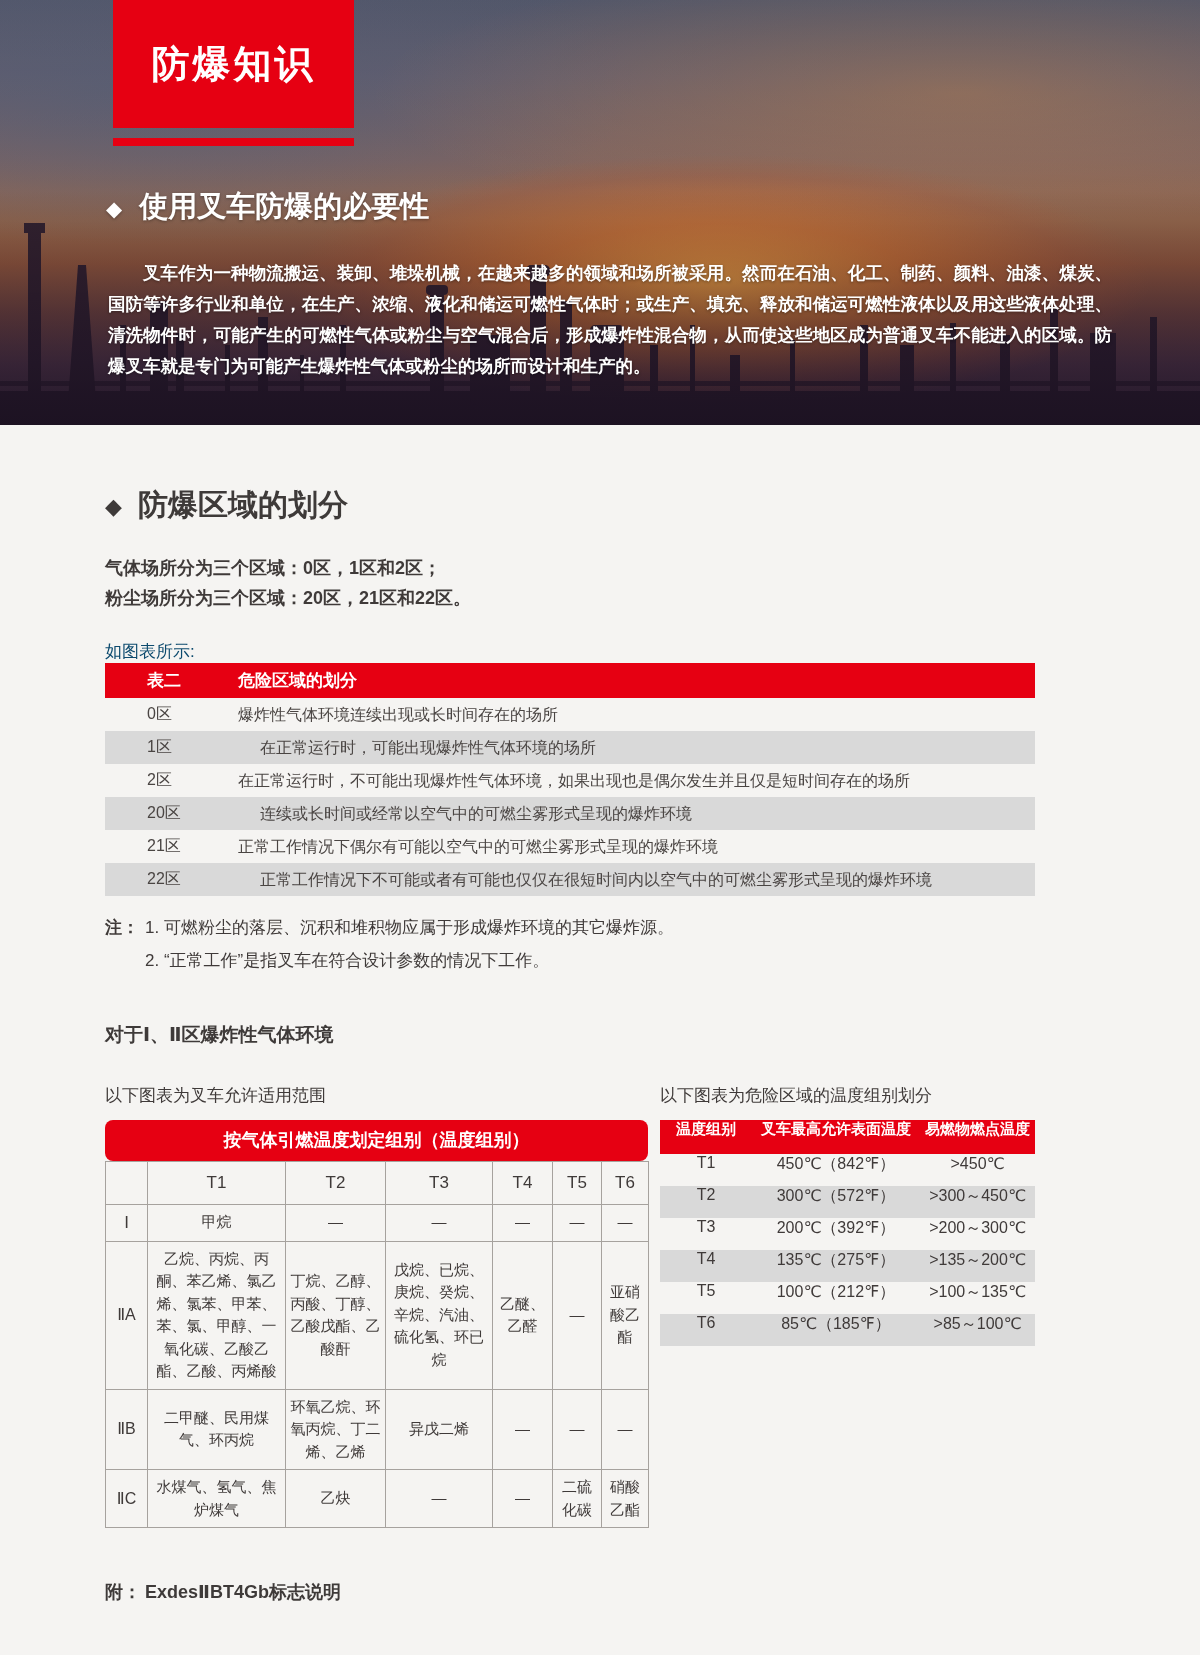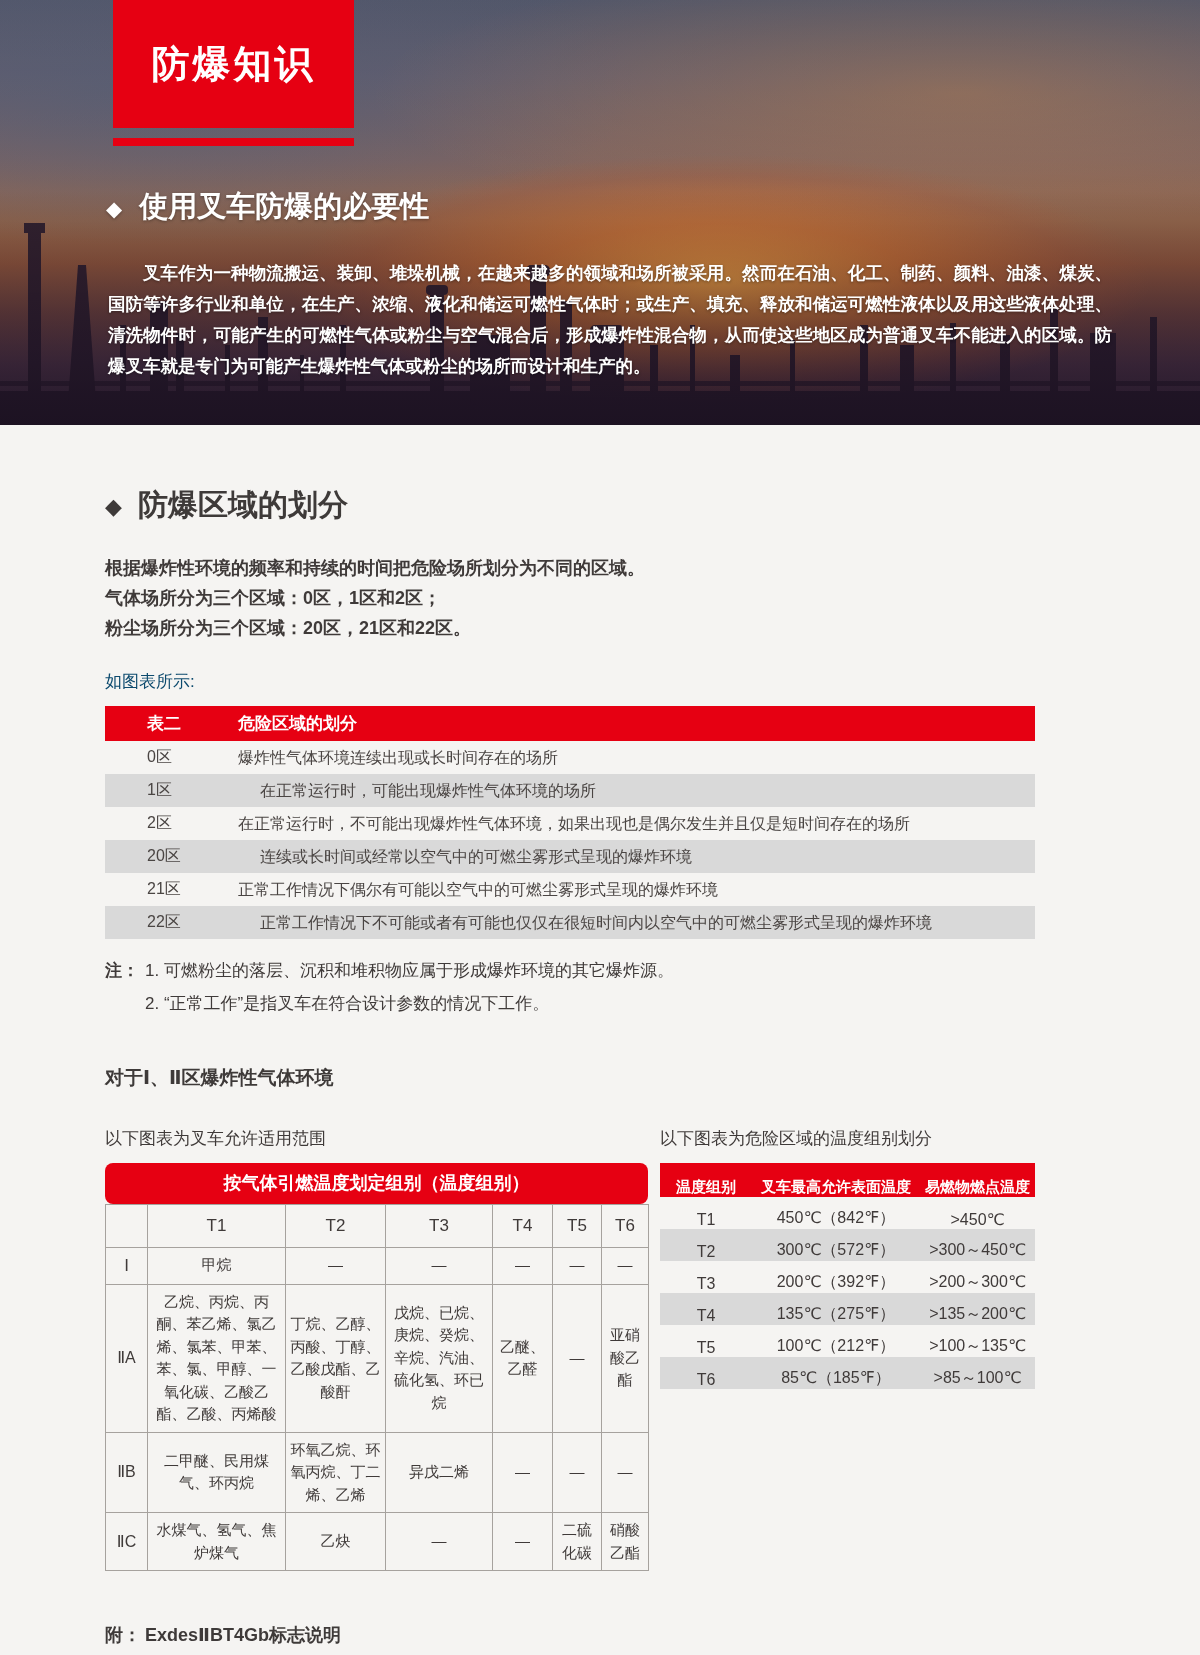--- a/index.html
+++ b/index.html
@@ -50,21 +50,21 @@
   .section-heading {
     display:flex; align-items:center; gap:16px; margin-top:60px;
     color:#3e3a39; font-size:30px; font-weight:bold;
   }
   .section-heading .diamond { font-size:22px; line-height:1; padding-top:3px; }
 
   .zones-intro { margin-top:27px; font-size:18px; font-weight:bold; color:#3f3a39; line-height:30px; }
 
   .chart-caption { margin-top:27px; font-size:17px; color:#0c4a6e; }
 
-  .zone-table { margin-top:13px; width:930px; }
+  .zone-table { width:930px; }
   .zt-row { display:flex; align-items:center; min-height:33px; font-size:16px; color:#4a4543; }
   .zt-row.alt { background:#d9d9d9;gap:22px; }
   .zt-header { background:#e60012; min-height:35px; color:#fff; font-weight:bold; font-size:17px; }
   .zt-header .zt-zone, .zt-header .zt-desc { color:#fff; }
   .zt-zone { width:133px; padding-left:42px; flex-shrink:0; }
   .zt-desc { flex:1; padding:4px 10px 4px 0; line-height:22px; }
 
   .notes { margin-top:15px; font-size:17px; color:#3f3a39; line-height:33px; }
   .notes-row { display:flex; }
   .notes-label { font-weight:bold; width:40px; flex-shrink:0; }
@@ -82,21 +82,21 @@
     text-align:center; padding:8px 0 9px;border-radius:8px;
   }
   .gas-table { width:543px; border-collapse:collapse; table-layout:fixed; text-align:center; }
   .gas-table td, .gas-table th {
     border:1px solid #a6a29e; font-size:15px; color:#3f3a39; font-weight:normal;
     padding:6px 3px; line-height:1.5; vertical-align:middle;
   }
   .gas-table th { font-size:17px; padding:8px 3px; }
   .gas-table .grp { font-size:16px; }
 
-  .tt-row { display:flex; align-items:flex-end; min-height:32px; font-size:16px; color:#3f3a39; text-align:center; }
+  .tt-row { display:flex; align-items:flex-start; min-height:32px; font-size:16px; color:#3f3a39; text-align:center; }
   .tt-row.alt { background:#d9d9d9; }
   .tt-head { background:#e60012; min-height:34px; }
   .tt-head span { color:#fff; font-weight:bold; font-size:15px; }
   .tt-c1 { width:92px; flex-shrink:0; }
   .tt-c2 { width:168px; flex-shrink:0; }
   .tt-c3 { width:115px; flex-shrink:0; }
 
   .appendix { margin-top:52px; font-size:17px; color:#4a4543; }
   .app-title-row { display:flex; font-size:18px; font-weight:bold; color:#3e3a39; }
   .app-label { width:40px; flex-shrink:0; }
@@ -157,21 +157,20 @@
   </div>
 
   <div class="content">
 
     <div class="section-heading">
       <span class="diamond">◆</span>
       <span>防爆区域的划分</span>
     </div>
 
     <div class="zones-intro">
-      <div>根据爆炸性环境的频率和持续的时间把危险场所划分为不同的区域。</div>
       <div>气体场所分为三个区域：0区，1区和2区；</div>
       <div>粉尘场所分为三个区域：20区，21区和22区。</div>
     </div>
 
     <div class="chart-caption">如图表所示:</div>
 
     <div class="zone-table">
       <div class="zt-row zt-header">
         <div class="zt-zone">表二</div>
         <div class="zt-desc">危险区域的划分</div>

